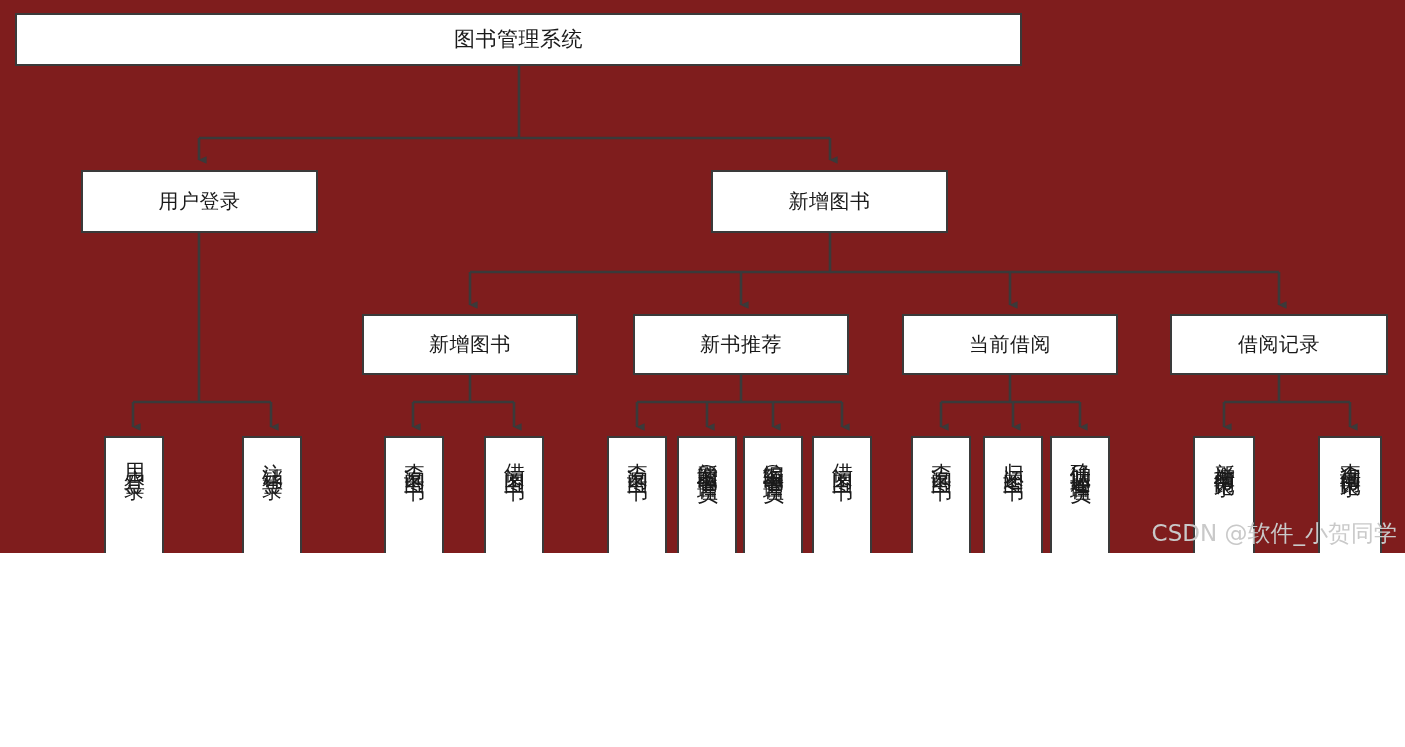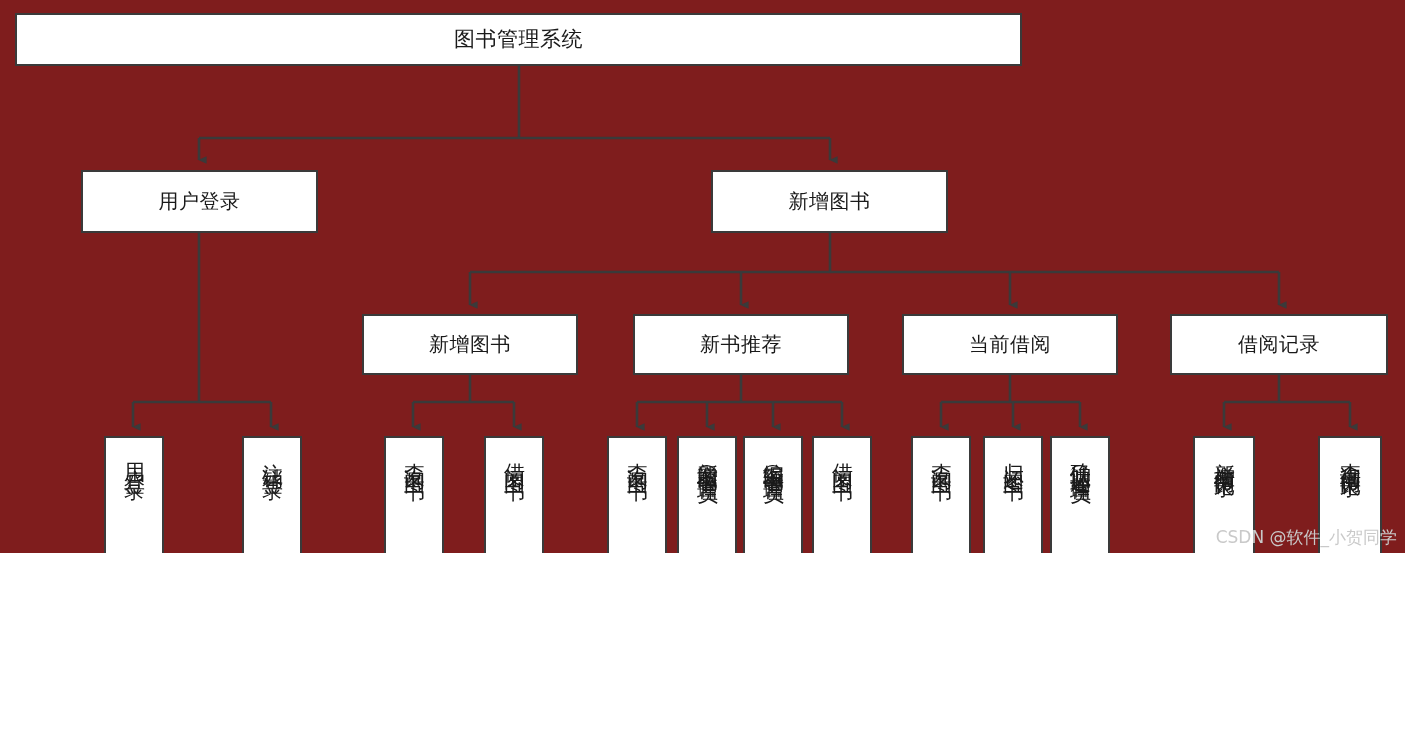--- a/index.html
+++ b/index.html
@@ -60,21 +60,21 @@
     letter-spacing: 6px;
     white-space: nowrap;
   }
   .node.leaf.tall-text .node-label {
     letter-spacing: 3px;
   }
   #watermark {
     position: absolute;
     right: 8px;
     bottom: 4px;
-    font-size: 17px;
+    font-size: 23px;
     color: #c9c9c9;
     font-family: "DejaVu Sans", "Liberation Sans", sans-serif;
     white-space: nowrap;
     user-select: none;
   }
 </style>
 </head>
 <body>
 
 <div id="canvas">

